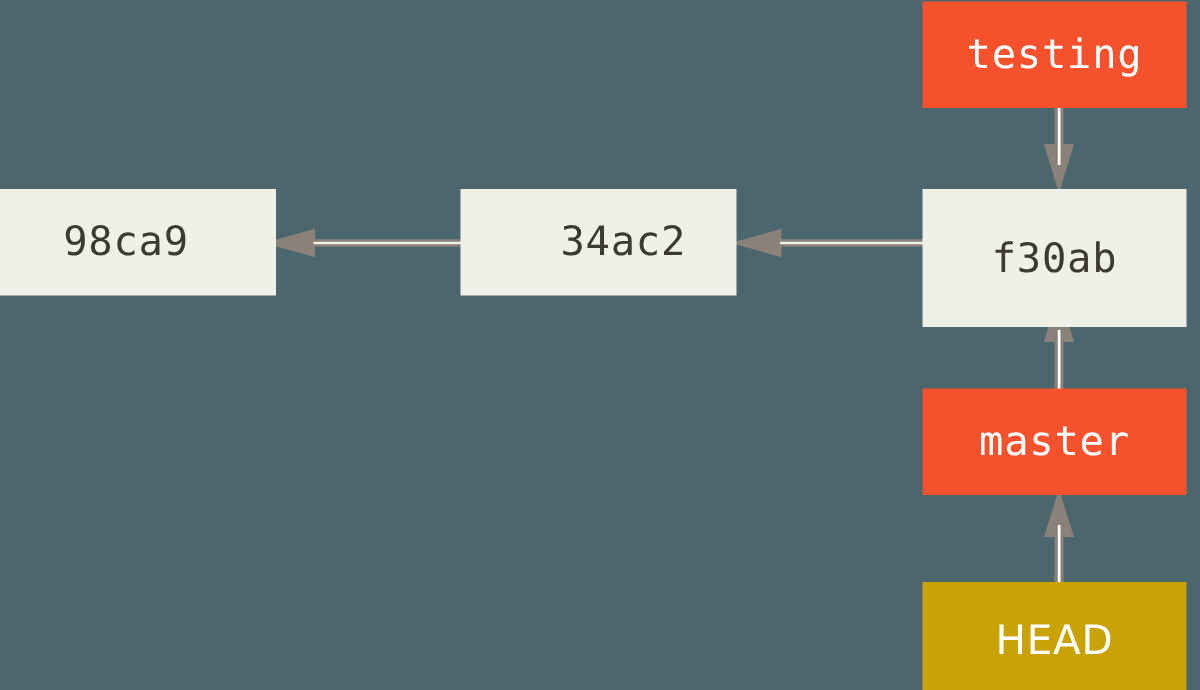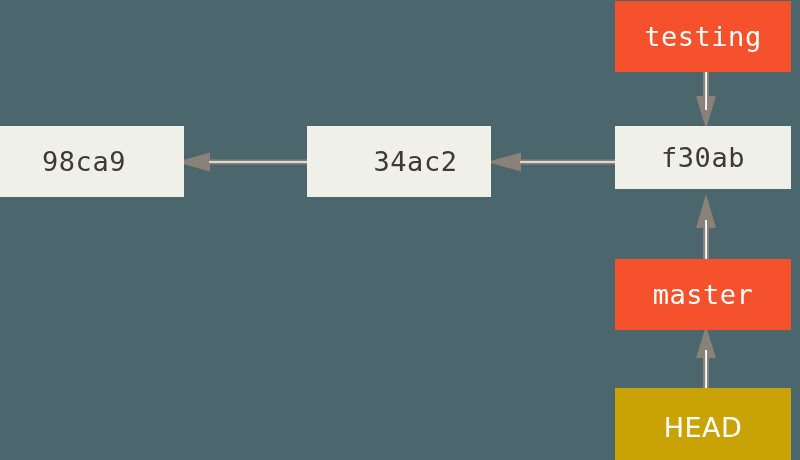--- a/index.html
+++ b/index.html
@@ -84,21 +84,21 @@
   </svg>
 
   <div class="node node-commit" style="left:-16px; top:126px; width:200px; height:71px;">
     <span>98ca9</span>
   </div>
 
   <div class="node node-commit" style="left:307px; top:126px; width:184px; height:71px;padding-left:33px;">
     <span>34ac2</span>
   </div>
 
-  <div class="node node-commit" style="left:615px; top:126px; width:176px; height:63px;">
+  <div class="node node-commit" style="left:615px; top:126px; width:176px; height:92px;">
     <span>f30ab</span>
   </div>
 
   <div class="node node-branch" style="left:615px; top:1px; width:176px; height:71px;">
     <span>testing</span>
   </div>
 
   <div class="node node-branch" style="left:615px; top:259px; width:176px; height:71px;">
     <span>master</span>
   </div>

